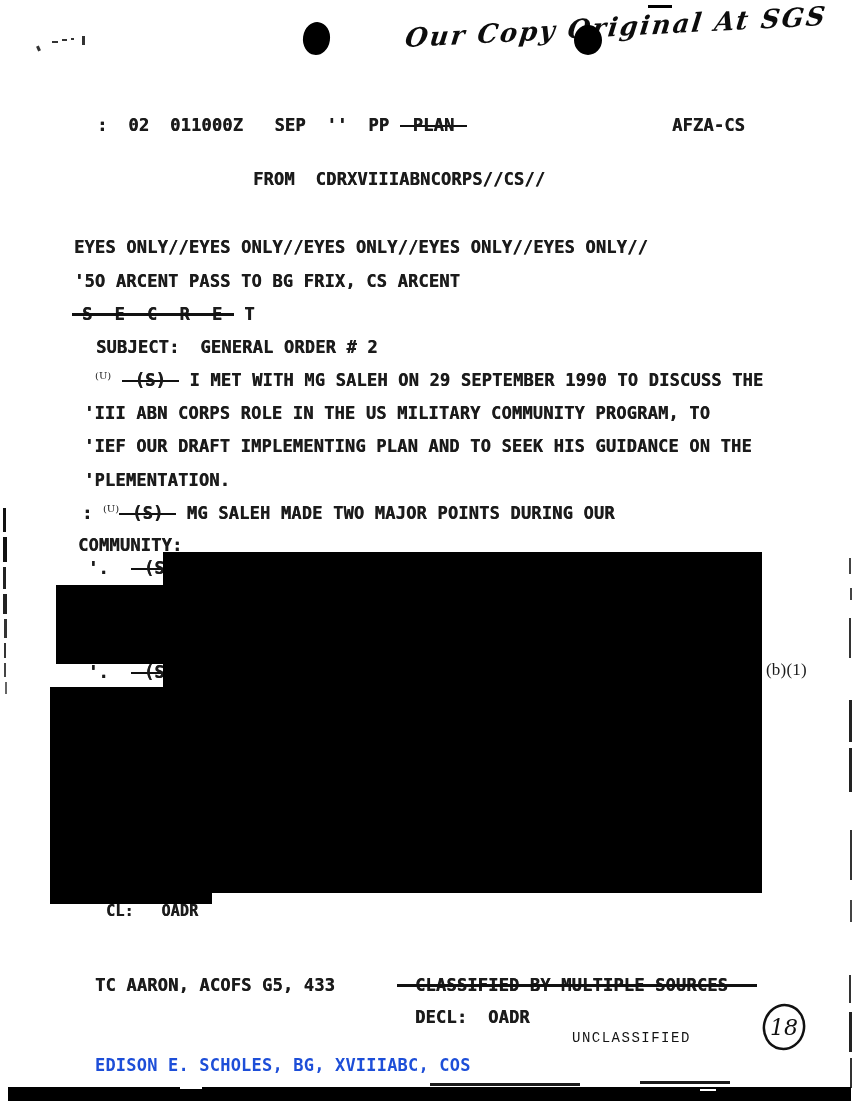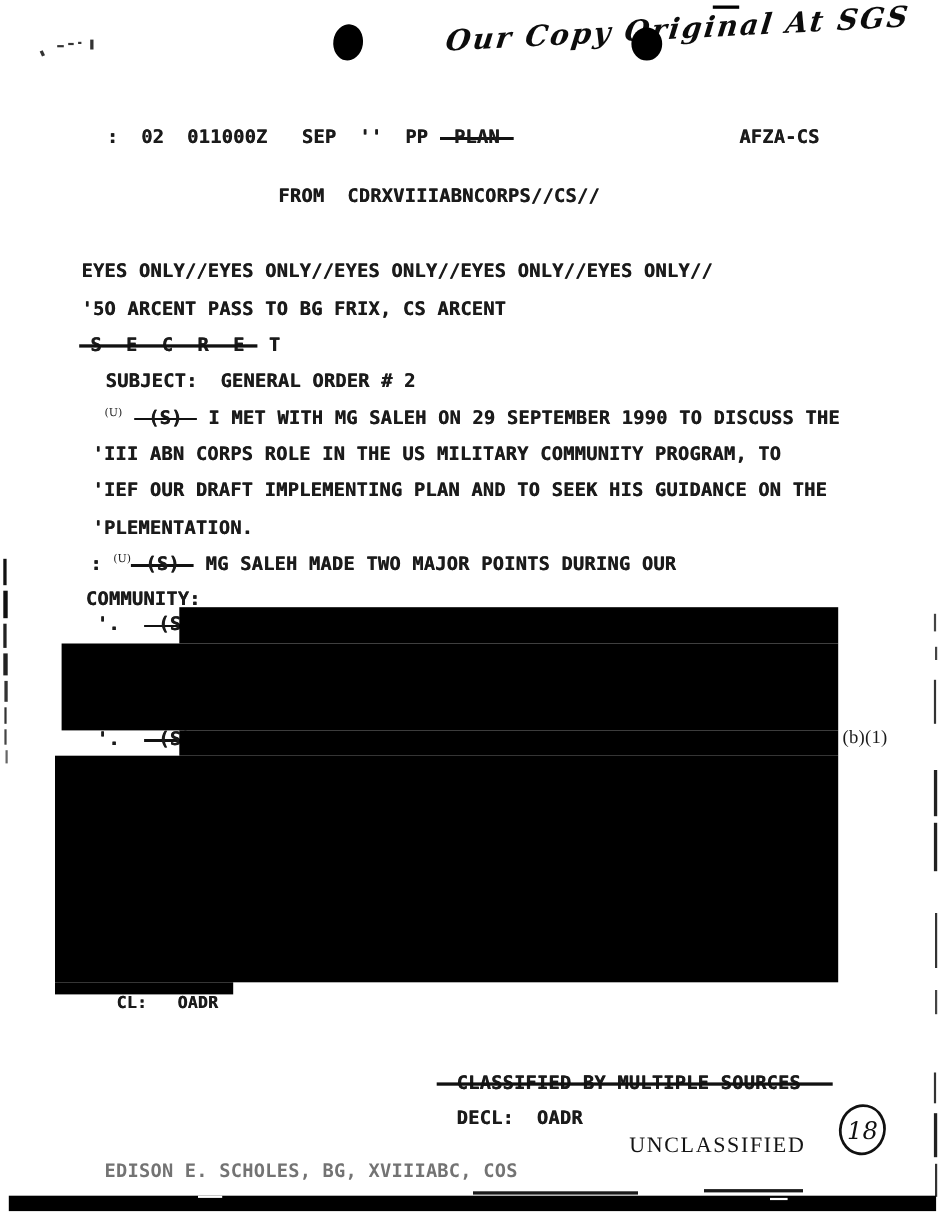--- a/index.html
+++ b/index.html
@@ -7,30 +7,30 @@
         font-family:"DejaVu Sans Mono", monospace;color:#1b1b1b;}
   .line{position:absolute;white-space:pre;font-size:17px;font-weight:600;letter-spacing:.2px;
         line-height:1;text-shadow:.4px 0 0 currentColor;}
   .small{font-size:15px;}
   .sup{font-family:"DejaVu Serif",serif;font-size:10px;font-weight:400;vertical-align:7px;
        letter-spacing:0;text-shadow:none;}
   .dash-strike{display:inline-block;padding:0 13px;
        background:linear-gradient(to bottom,transparent 47%,#111 47%,#111 60%,transparent 60%);}
   .wide{letter-spacing:6px;}
   .serif{font-family:Liberation Serif, serif;font-weight:400;text-shadow:none;}
-  .stamp{position:absolute;font-family:Liberation Serif, serif;font-size:20px;letter-spacing:1.5px;
+  .stamp{position:absolute;font-family:Liberation Mono, monospace;font-size:14px;letter-spacing:1.5px;
        color:#141414;}
   .hw{position:absolute;font-family:"DejaVu Serif",serif;font-style:italic;font-weight:700;
       font-size:26px;color:#0c0c0c;transform:rotate(-3deg) skewX(-10deg);letter-spacing:2px;
       white-space:pre;}
   .redact{position:absolute;background:#000;}
   .hole{position:absolute;background:#000;border-radius:50%;}
   .strike-line{position:absolute;background:#111;height:3px;}
   .mark{position:absolute;background:#333;}
-  .faded{color:#737373;text-shadow:none;}
+  .faded{color:#1d4ed8;text-shadow:none;}
   .circle18{position:absolute;}
 </style>
 </head>
 <body>
 
 <div class="page">
 
   <div class="mark" style="left:37px;top:46px;width:3px;height:5px;transform:rotate(-25deg)"></div>
   <div class="mark" style="left:52px;top:41px;width:6px;height:2px"></div>
   <div class="mark" style="left:62px;top:39px;width:5px;height:2px"></div>
@@ -69,20 +69,21 @@
   <div class="redact" style="left:163px;top:552px;width:599px;height:33px"></div>
   <div class="redact" style="left:56px;top:585px;width:706px;height:79px"></div>
   <div class="redact" style="left:163px;top:664px;width:599px;height:23px"></div>
   <div class="redact" style="left:50px;top:687px;width:712px;height:206px"></div>
   <div class="redact" style="left:50px;top:893px;width:162px;height:11px"></div>
 
   <div class="line serif" style="left:766px;top:661px;font-size:17px">(b)(1)</div>
 
   <div class="line small" style="left:106px;top:904px">CL:   OADR</div>
 
+  <div class="line" style="left:95px;top:977px">TC AARON, ACOFS G5, 433</div>
   <div class="line" style="left:415px;top:977px">CLASSIFIED BY MULTIPLE SOURCES</div>
   <div class="strike-line" style="left:397px;top:984px;width:360px"></div>
   <div class="line" style="left:415px;top:1009px">DECL:  OADR</div>
   <div class="stamp" style="left:572px;top:1030px">UNCLASSIFIED</div>
   <div class="line faded" style="left:95px;top:1057px">EDISON E. SCHOLES, BG, XVIIIABC, COS</div>
 
   <div class="circle18" style="left:760px;top:1002px;width:48px;height:50px">
     <svg width="48" height="50" viewBox="0 0 48 50">
       <ellipse cx="24" cy="25" rx="20" ry="22" fill="none" stroke="#111" stroke-width="2.5" transform="rotate(12 24 25)"></ellipse>
       <text x="24" y="33" text-anchor="middle" font-family="DejaVu Serif, serif" font-style="italic" font-size="22" fill="#111">18</text>

